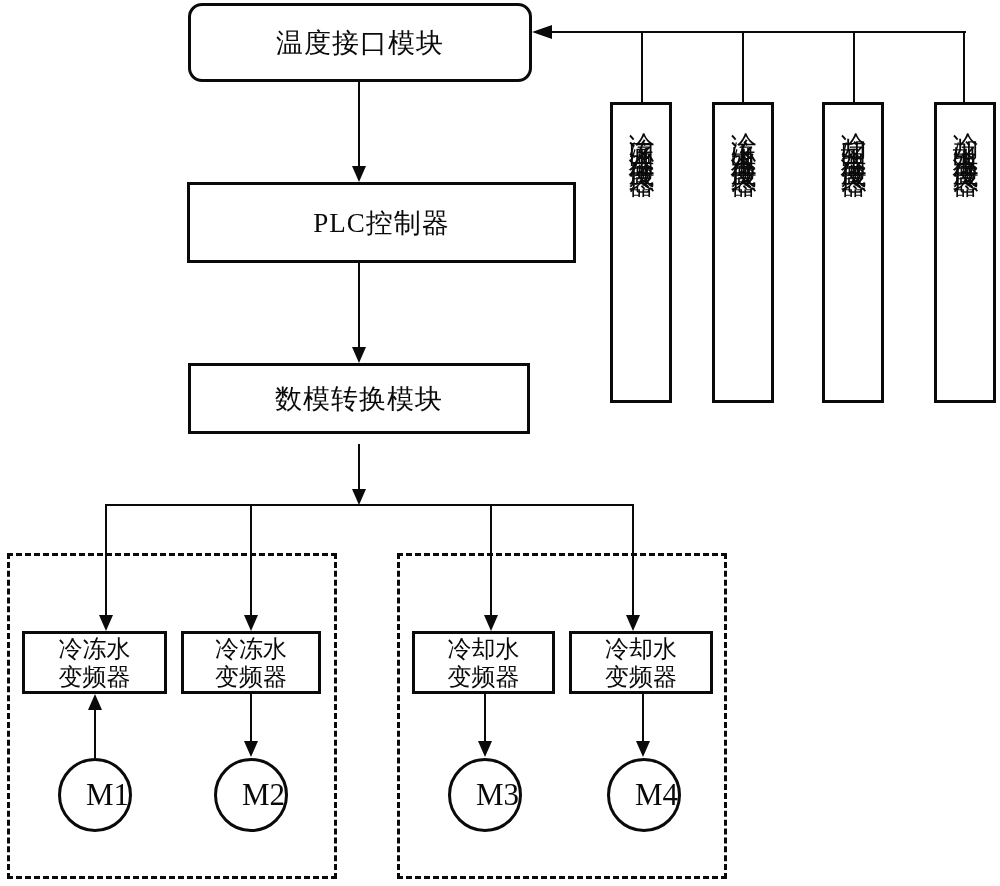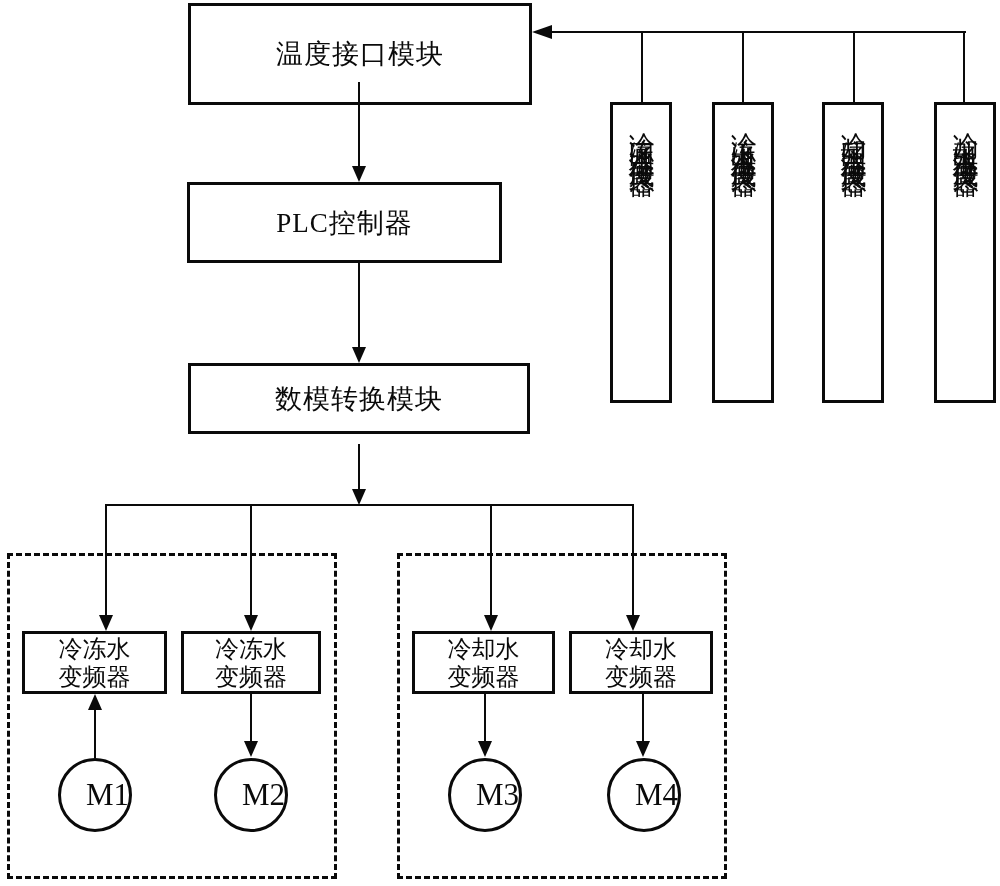--- a/index.html
+++ b/index.html
@@ -53,25 +53,25 @@
   .ah{position:absolute;width:0;height:0;}
   .ah-down{border-left:7px solid transparent;border-right:7px solid transparent;border-top:16px solid var(--line,#000);}
   .ah-up{border-left:7px solid transparent;border-right:7px solid transparent;border-bottom:16px solid var(--line,#000);}
   .ah-left{border-top:7px solid transparent;border-bottom:7px solid transparent;border-right:20px solid var(--line,#000);}
 </style>
 </head>
 <body>
 
 <div id="canvas">
 
-  <div class="box" style="left:188px;top:3px;width:344px;height:102px;">
+  <div class="box" style="left:188px;top:3px;width:344px;height:79px;border-radius:14px;">
     <span>温度接口模块</span>
   </div>
 
-  <div class="box" style="left:187px;top:182px;width:315px;height:81px;">
+  <div class="box" style="left:187px;top:182px;width:389px;height:81px;">
     <span>PLC控制器</span>
   </div>
 
   <div class="box" style="left:188px;top:363px;width:342px;height:71px;">
     <span>数模转换模块</span>
   </div>
 
   <div class="sensorbox" style="left:610px;">
     <span class="vtext">冷冻回水温度传感器</span>
   </div>

